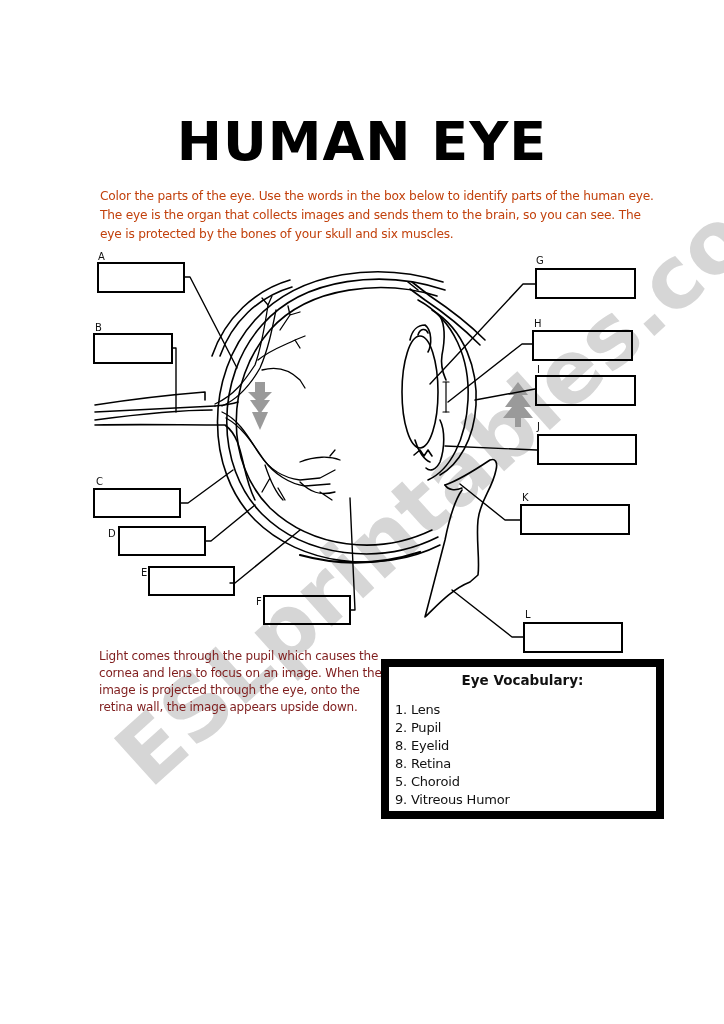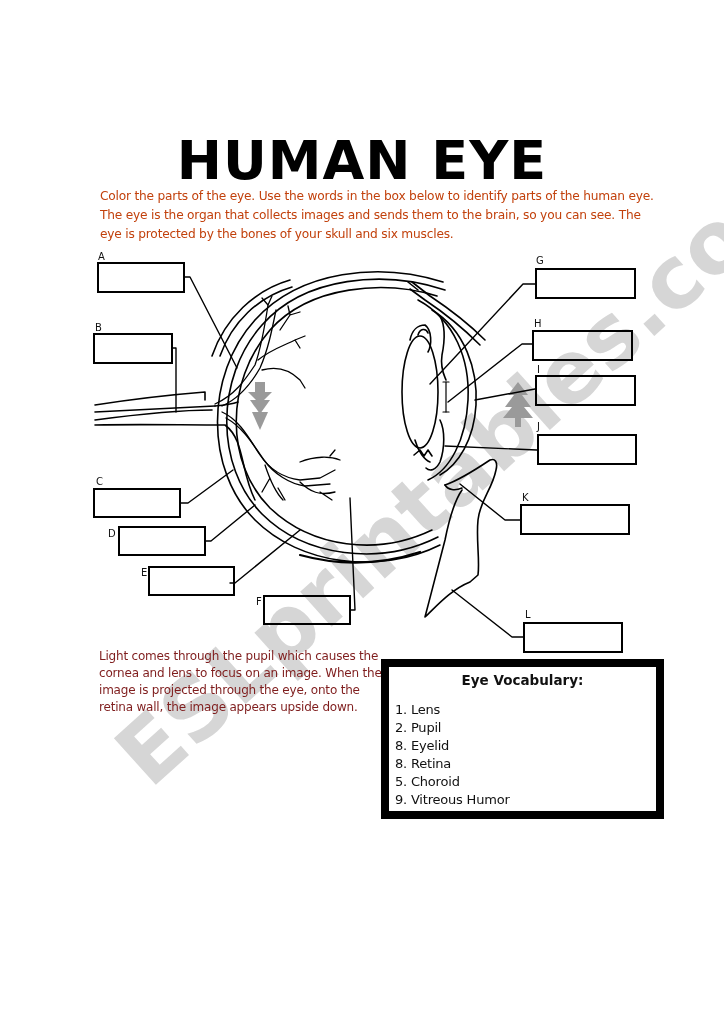--- a/index.html
+++ b/index.html
@@ -1,18 +1,18 @@
 <!DOCTYPE html>
 <html><head>
 <meta charset="utf-8">
 <style>
   html, body { margin:0; padding:0; background:#ffffff; }
   body { width:724px; height:1024px; position:relative; overflow:hidden; font-family:"DejaVu Sans", sans-serif; color:#111; }
   .page { position:absolute; left:0; top:0; width:724px; height:1024px; background:#fff; }
-  .title { position:absolute; left:0; width:724px; top:131px; text-align:center; font-family:"DejaVu Sans", sans-serif; font-weight:bold; font-size:54px; letter-spacing:1px; color:#000; line-height:60px; }
+  .title { position:absolute; left:0; width:724px; top:112px; text-align:center; font-family:"DejaVu Sans", sans-serif; font-weight:bold; font-size:54px; letter-spacing:1px; color:#000; line-height:60px; }
   .intro { position:absolute; left:100px; top:187px; width:560px; font-size:12.2px; line-height:19px; color:#c2410c; letter-spacing:-0.2px; }
   .diagram { position:absolute; left:0; top:0; width:724px; height:1024px; }
   .lbl { position:absolute; font-size:10px; color:#111; }
   .box { position:absolute; border:2px solid #000; background:transparent; box-sizing:border-box; }
   .para { position:absolute; left:99px; top:648px; width:285px; font-size:12px; line-height:17px; color:#7f1d1d; letter-spacing:-0.2px; }
   .vocab { position:absolute; left:381px; top:659px; width:283px; height:160px; border:8px solid #000000; box-sizing:border-box; background:#fff; }
   .vocab-title { position:absolute; left:0; width:100%; top:5px; text-align:center; font-weight:bold; font-size:13.5px; }
   .vocab-col { position:absolute; top:34px; font-size:13px; line-height:18px; letter-spacing:-0.2px; }
   .vocab-col div { white-space:nowrap; }
   .col1 { left:6px; }

